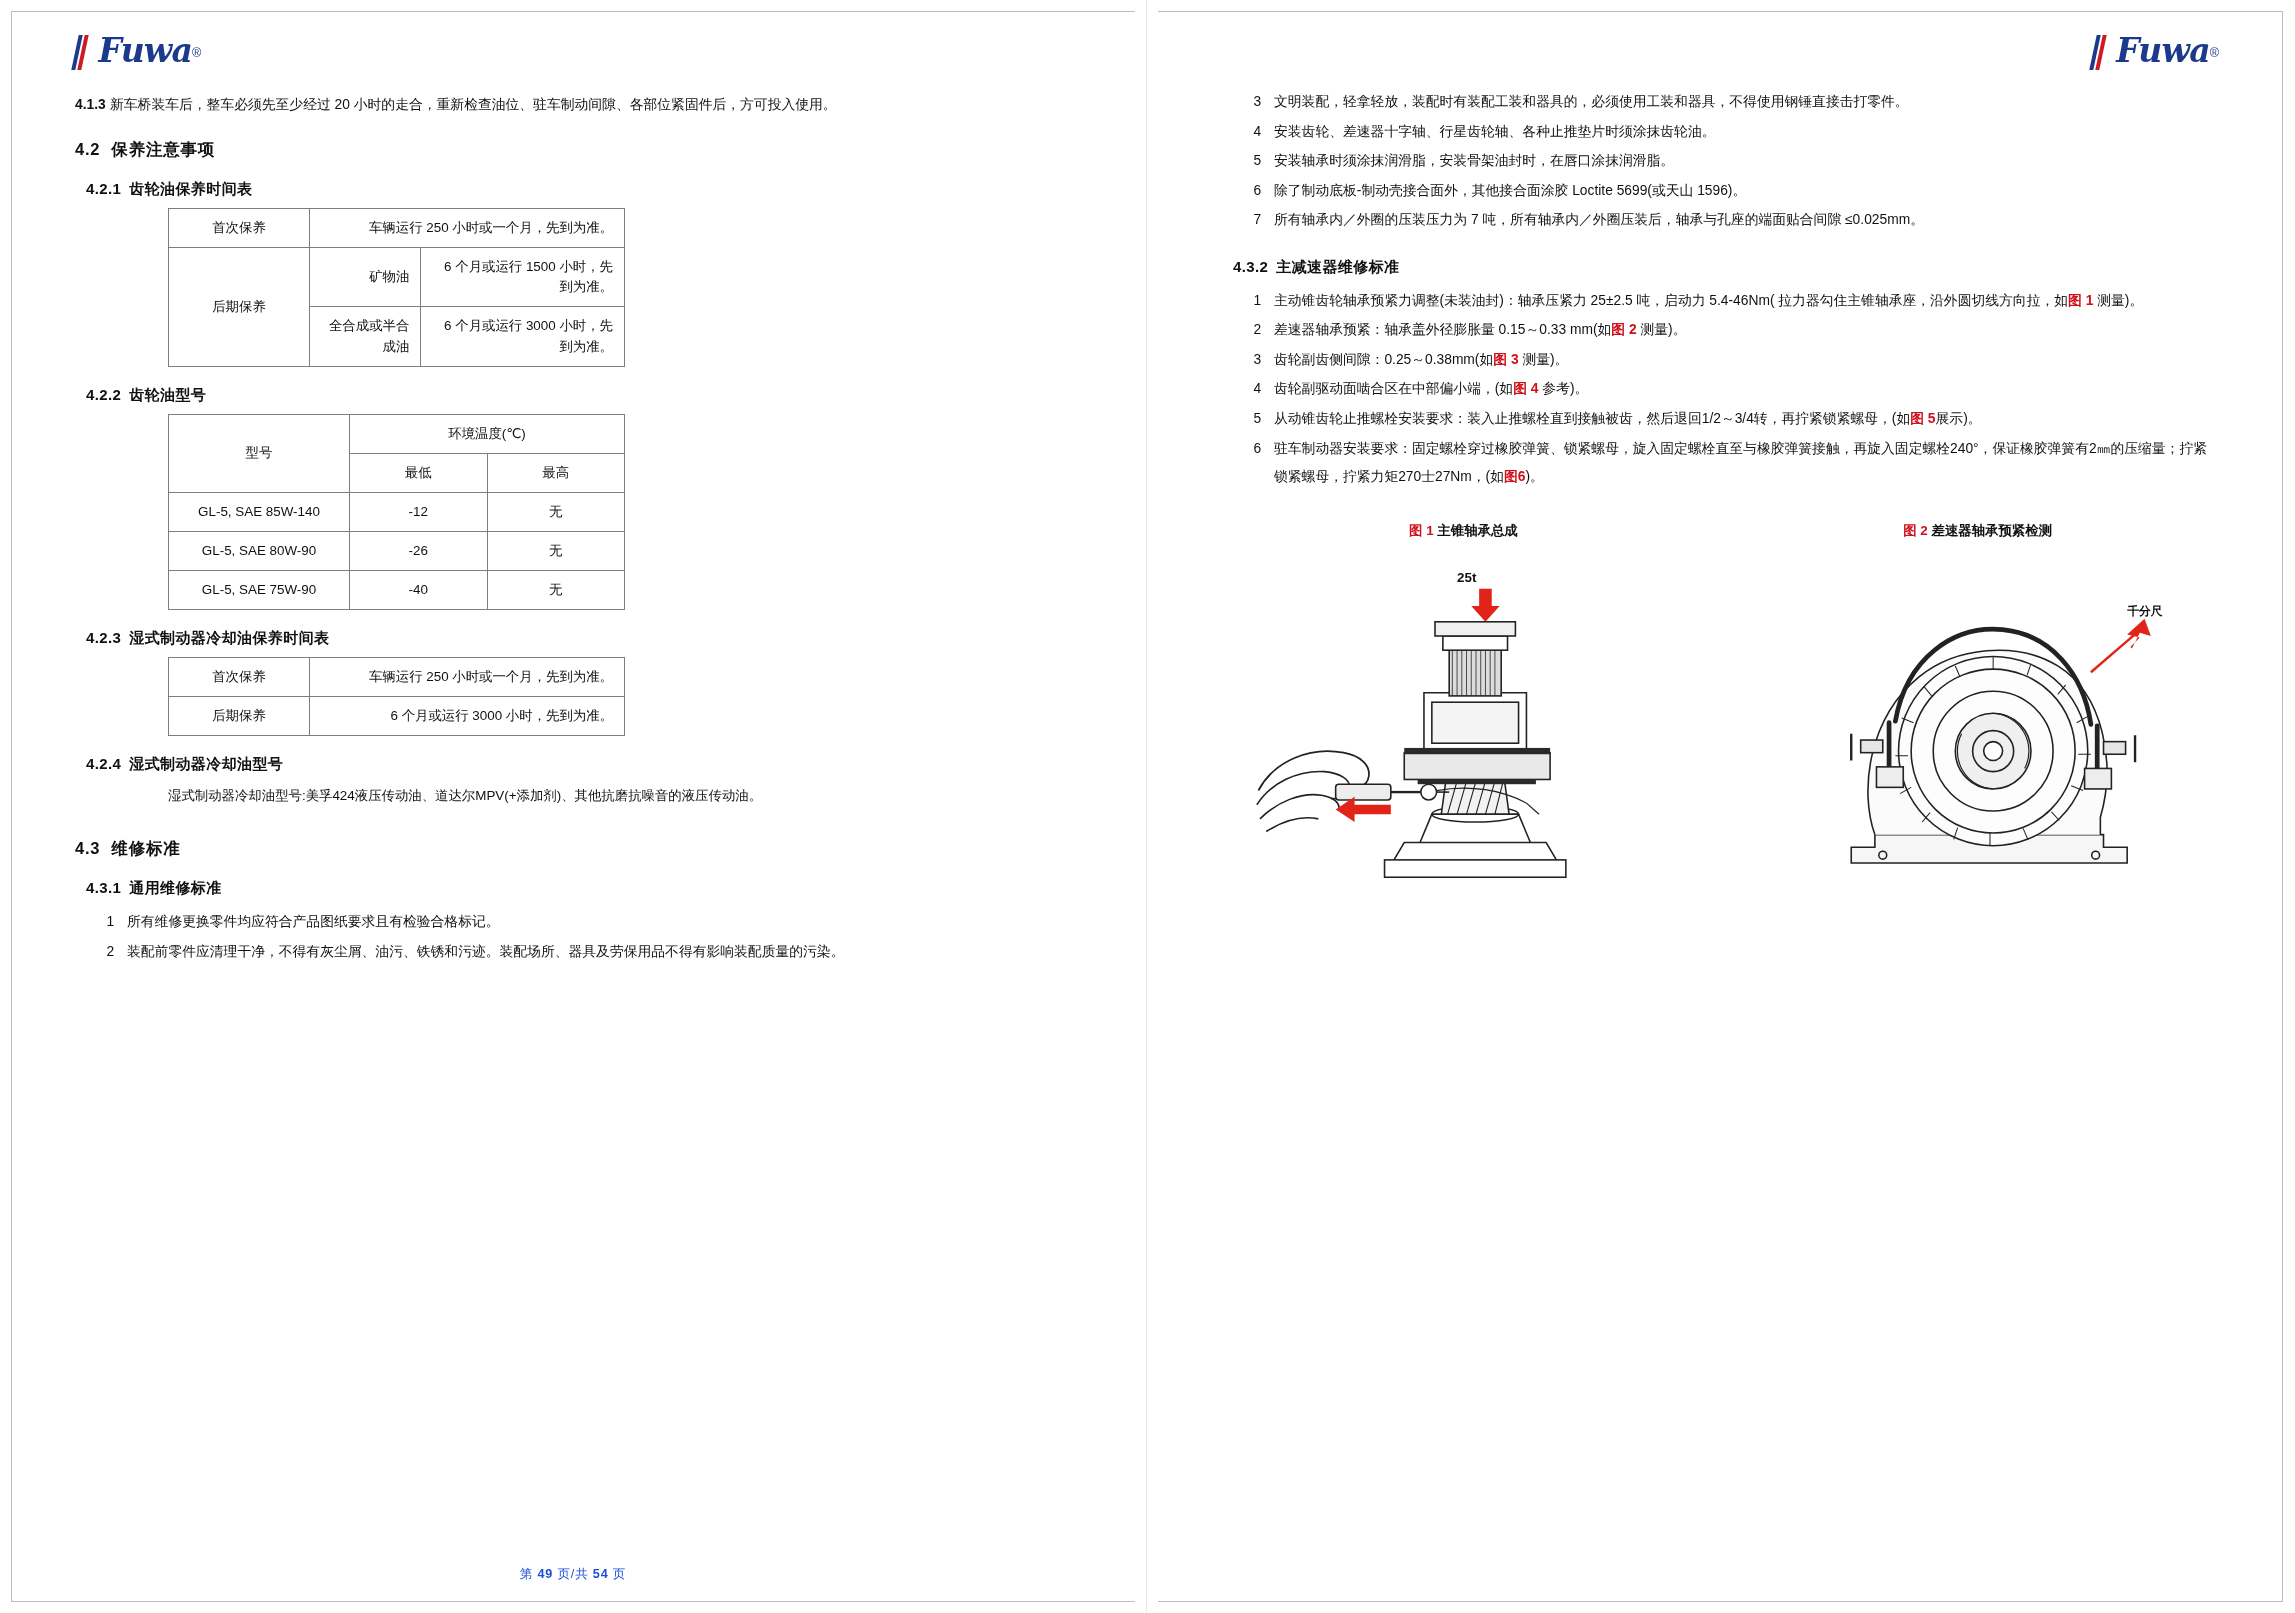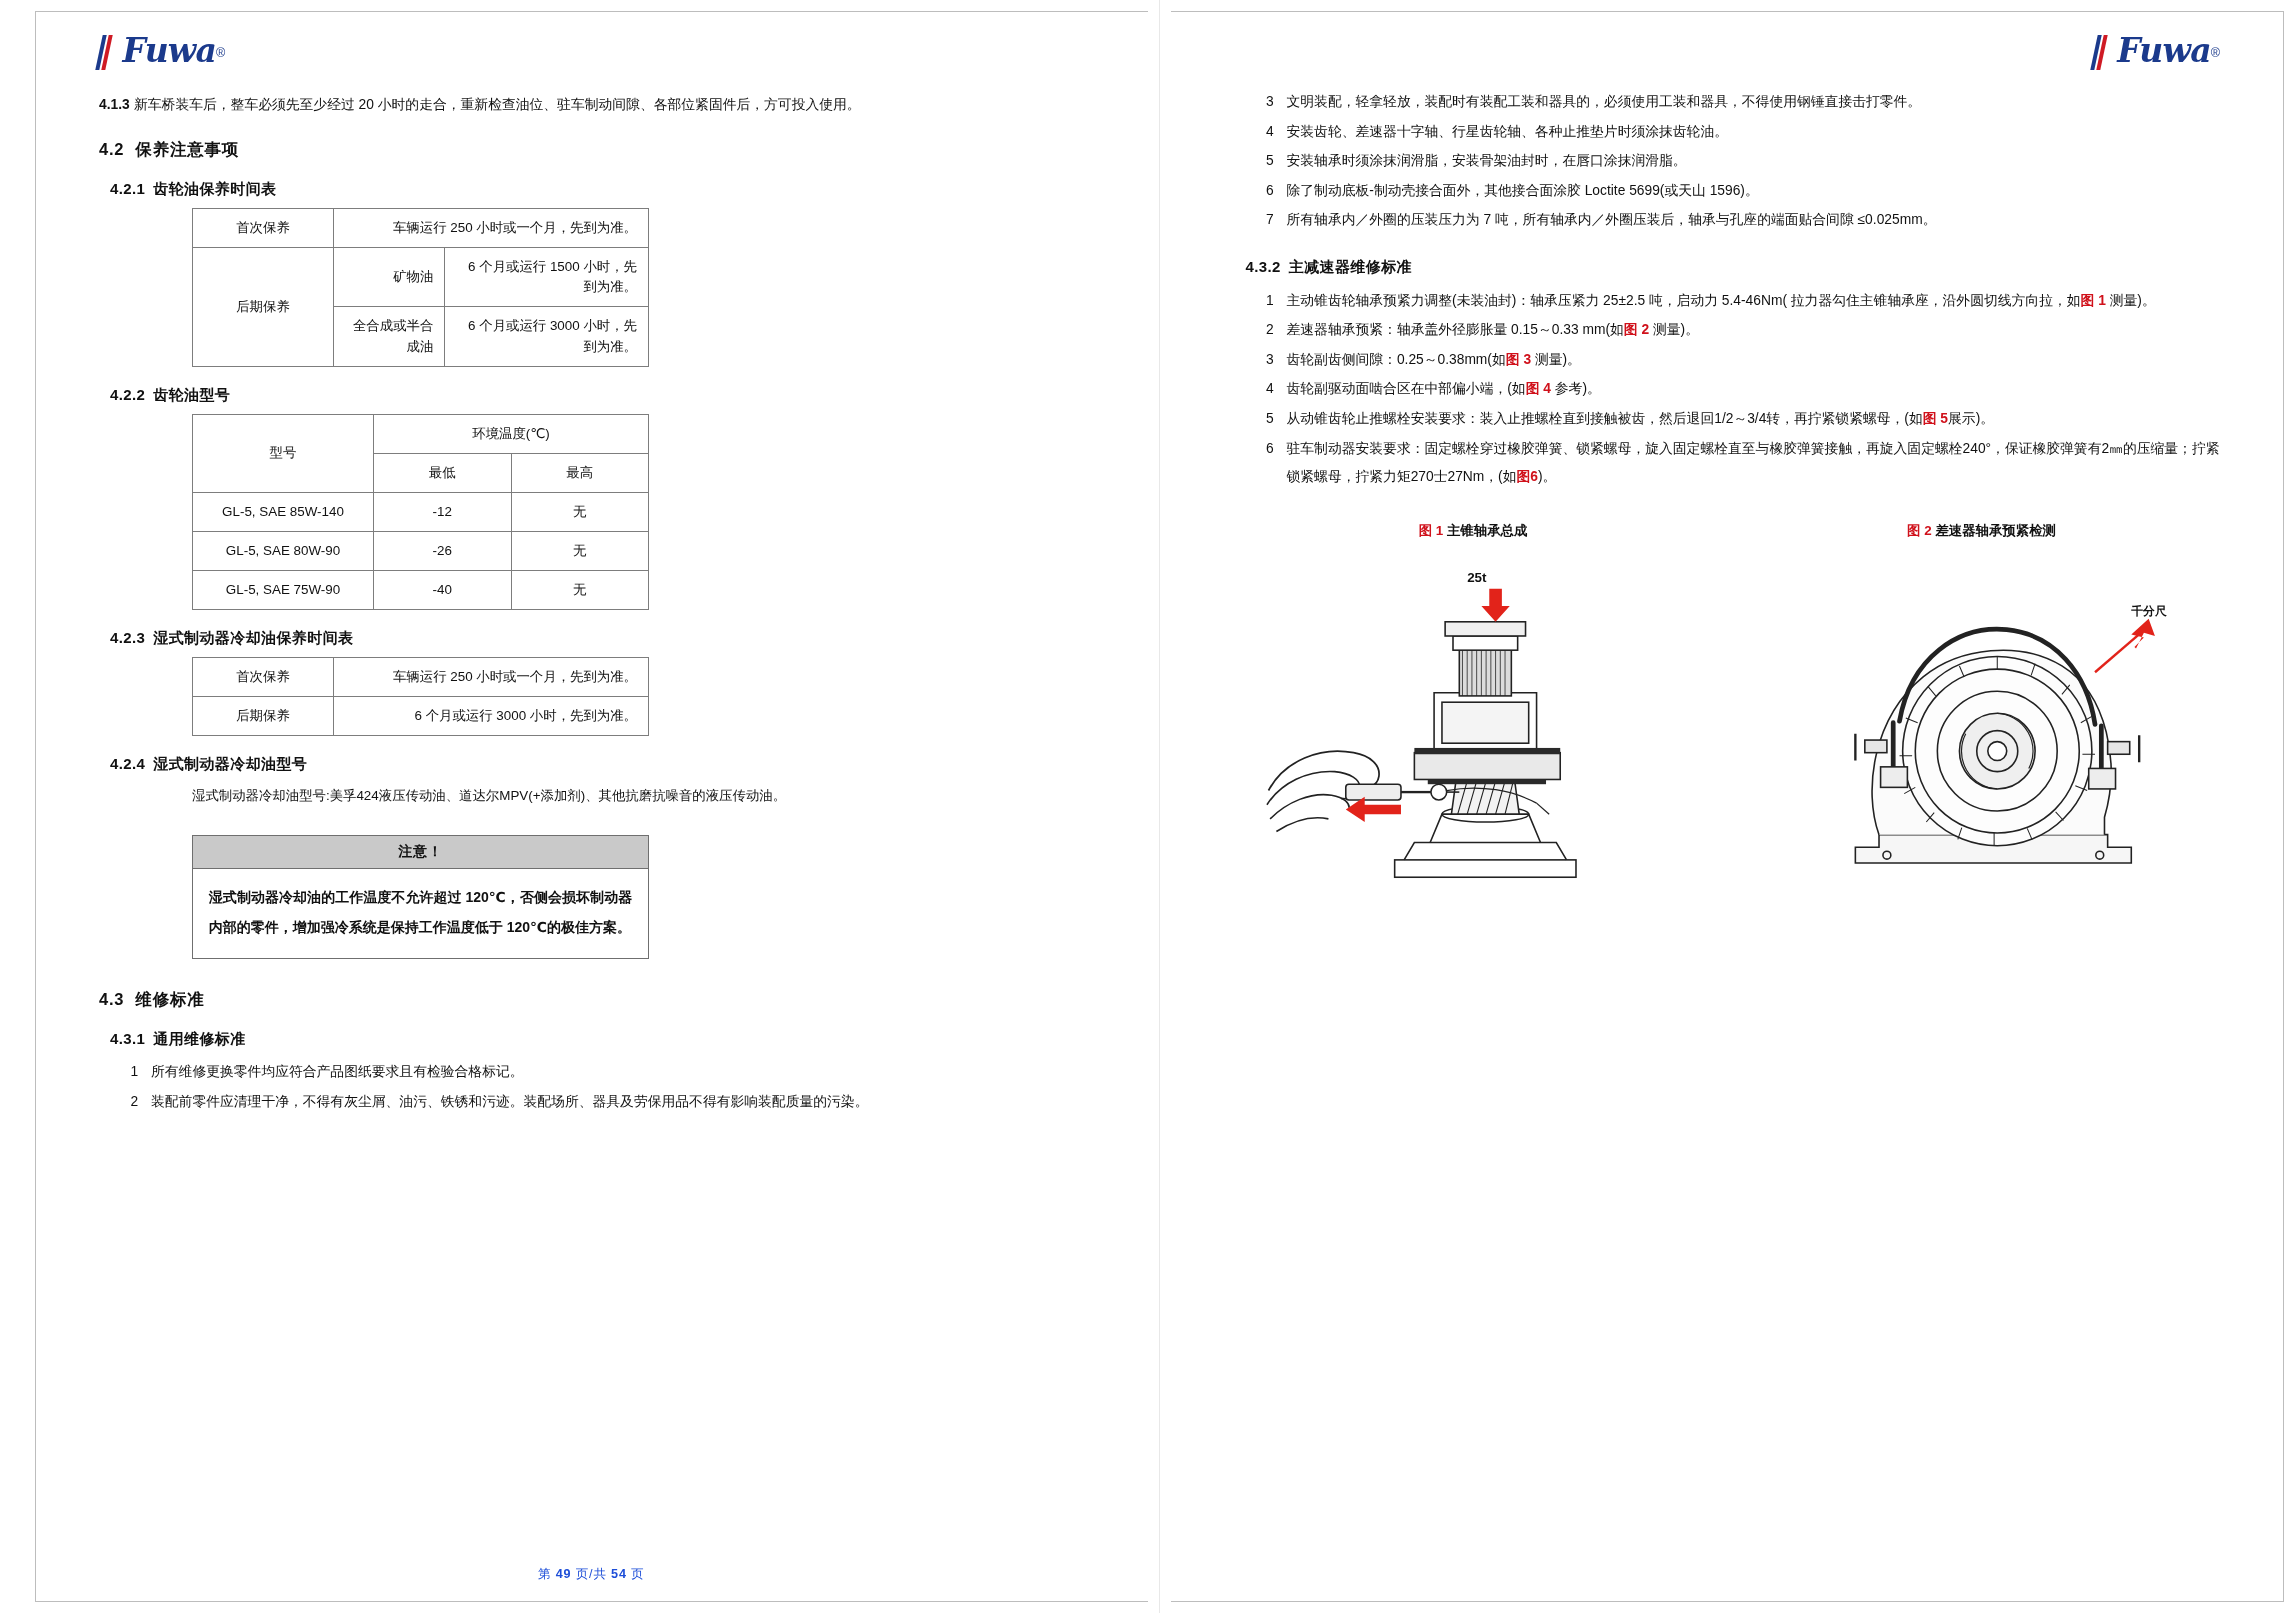--- a/index.html
+++ b/index.html
@@ -8,21 +8,20 @@
     background:#ffffff;
     font-family:"Liberation Sans","DejaVu Sans",sans-serif;
     color:#111;
     -webkit-font-smoothing:antialiased;
   }
   .spread{
     position:relative;
     width:2295px;height:1151px;
     box-sizing:border-box;
     display:flex;
-    padding-left:24px;
   }
   .page{
     position:relative;
     width:1147px;height:1613px;
     box-sizing:border-box;
     background:#fff;
   }
   .page.left{border-right:0.8px solid #e8e8e8;}
   
   .frame{
@@ -277,24 +276,20 @@
           <td class="left">6 个月或运行 3000 小时，先到为准。</td>
         </tr>
       </tbody>
         </table>
 
       <div class="h3">
         <span class="num">4.2.4</span><span>湿式制动器冷却油型号</span>
       </div>
       <div class="plain">湿式制动器冷却油型号:美孚424液压传动油、道达尔MPV(+添加剂)、其他抗磨抗噪音的液压传动油。</div>
 
-      <div class="notice">
-        <div class="notice-title">注意！</div>
-        <div class="notice-body">湿式制动器冷却油的工作温度不允许超过 120℃，否侧会损坏制动器内部的零件，增加强冷系统是保持工作温度低于 120℃的极佳方案。</div>
-      </div>
 
       <div class="h2" style="margin-top:30px">
         <span class="num">4.3</span><span>维修标准</span>
       </div>
       <div class="h3">
         <span class="num">4.3.1</span><span>通用维修标准</span>
       </div>
 
       <div class="listitem">
         <span class="listnum">1</span>

